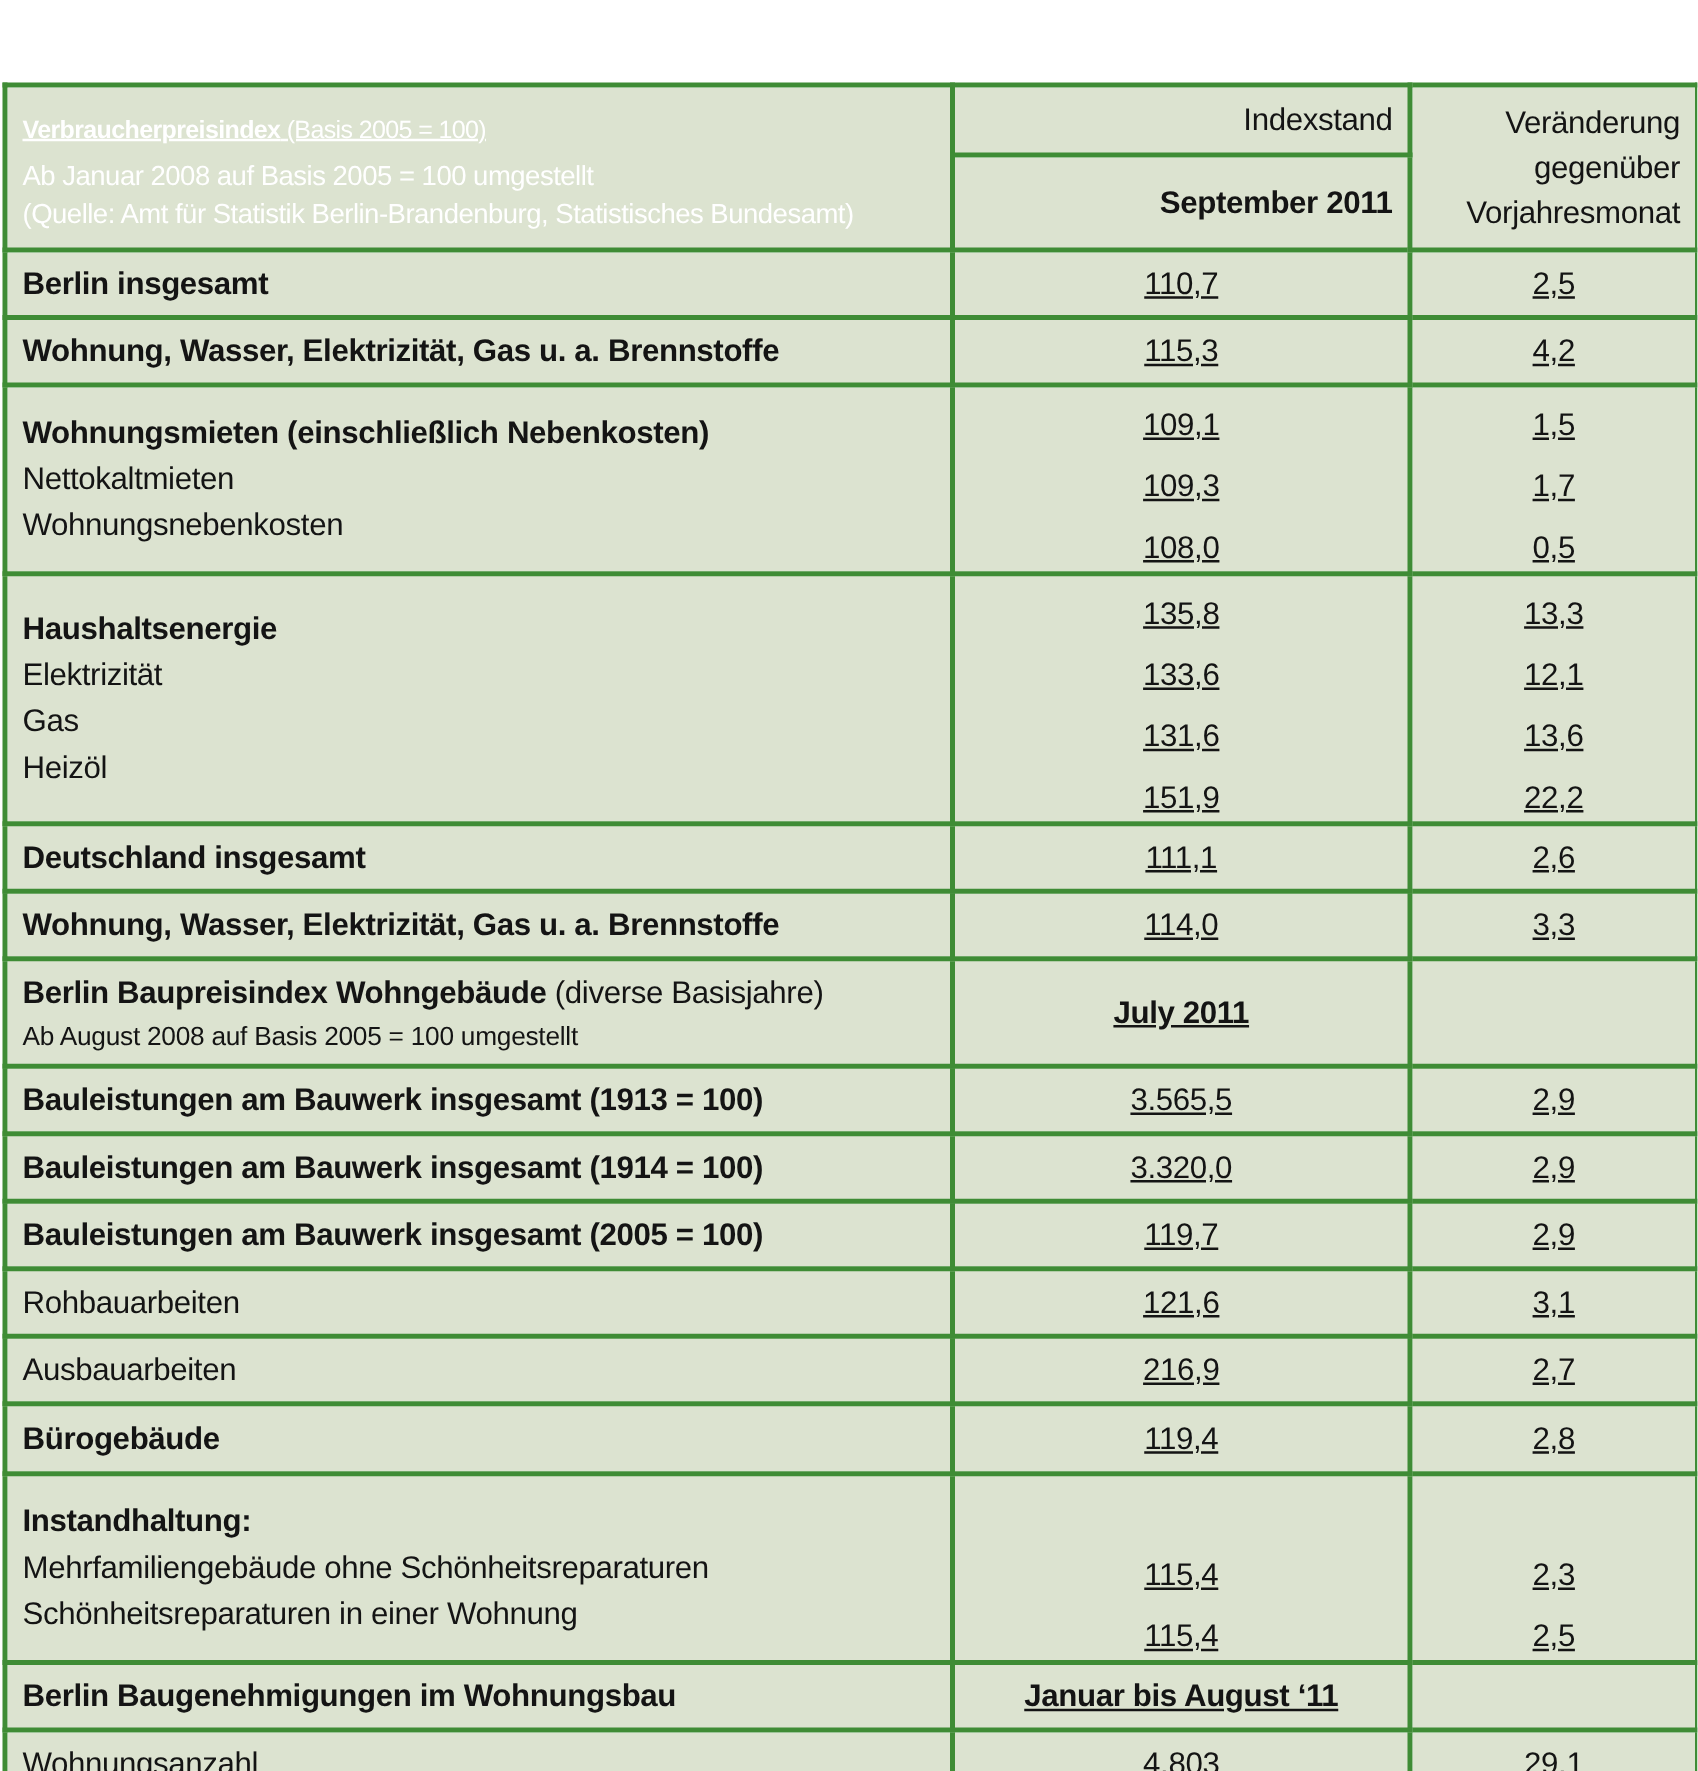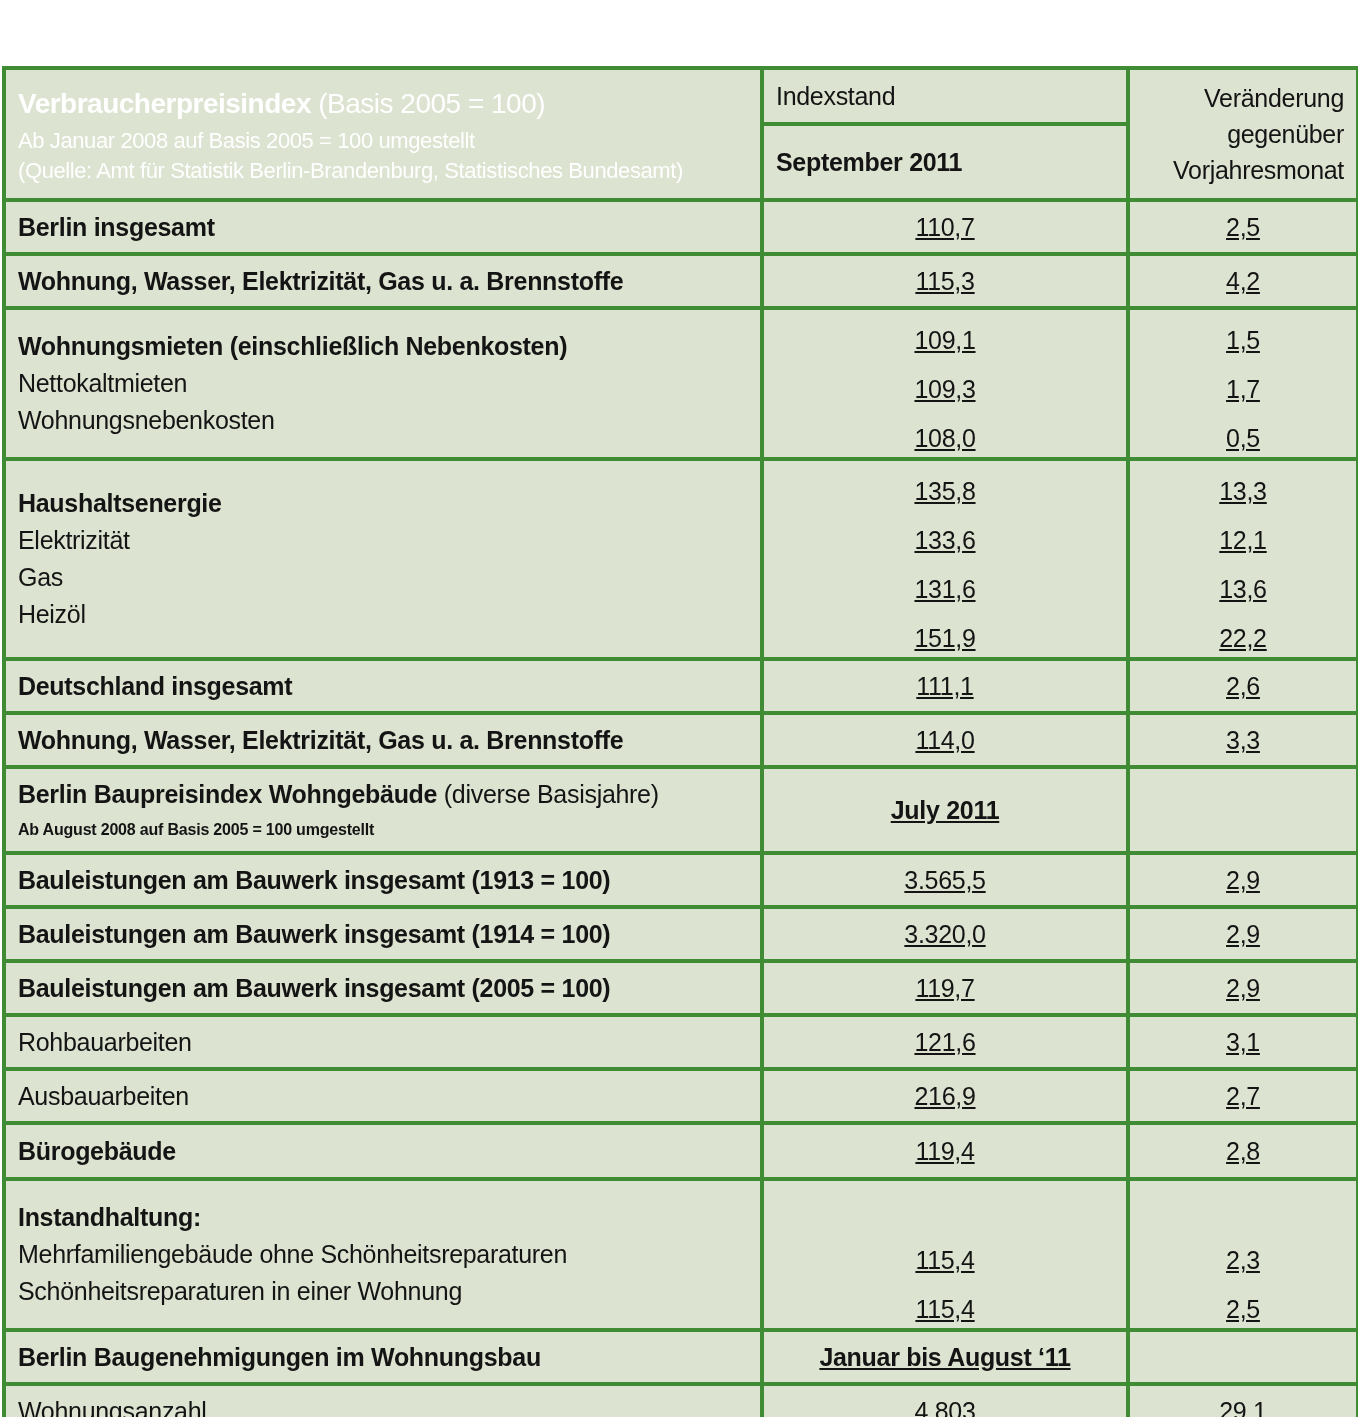--- a/index.html
+++ b/index.html
@@ -29,38 +29,38 @@
   td.label-cell{white-space:nowrap;}
   td.num{text-align:center;font-size:26px;padding:0 4px;letter-spacing:0;text-decoration:underline;}
   .b{font-weight:bold;}
   
   td.green-cell{
     background:#37802a;
     color:#ffffff;
     padding:6px 14px 8px 14px;
   }
   .gc-title{
-    font-size:28px;font-weight:bold;letter-spacing:-0.5px;
-    white-space:nowrap;line-height:44px;
+    font-size:20px;font-weight:bold;letter-spacing:-0.5px;
+    white-space:nowrap;line-height:44px;text-decoration:underline;
   }
   .gc-title .normal{font-weight:normal;}
   .gc-sub{
     font-size:22px;letter-spacing:-0.4px;font-weight:normal;
     line-height:30px;white-space:nowrap;
   }
   
-  td.head-center{text-align:left;font-size:26px;}
+  td.head-center{text-align:right;font-size:26px;}
   td.head-change{text-align:right;font-size:25px;line-height:36px;padding:0 6px;}
   
   .gline{line-height:37px;height:37px;white-space:nowrap;}
   td.num .gline{white-space:normal;margin-top:12px;}
   
   .sec-main{line-height:40px;white-space:nowrap;}
   .sec-main .normal{font-weight:normal;}
-  .sec-sub{font-size:16px;line-height:32px;letter-spacing:-0.2px;white-space:nowrap;font-weight:bold;}
+  .sec-sub{font-size:21px;line-height:32px;letter-spacing:-0.2px;white-space:nowrap;}
 </style>
 </head>
 <body>
 
 <div class="sheet">
   <table class="idx">
     <colgroup>
       <col style="width:758px">
       <col style="width:366px">
       <col style="width:230px">

